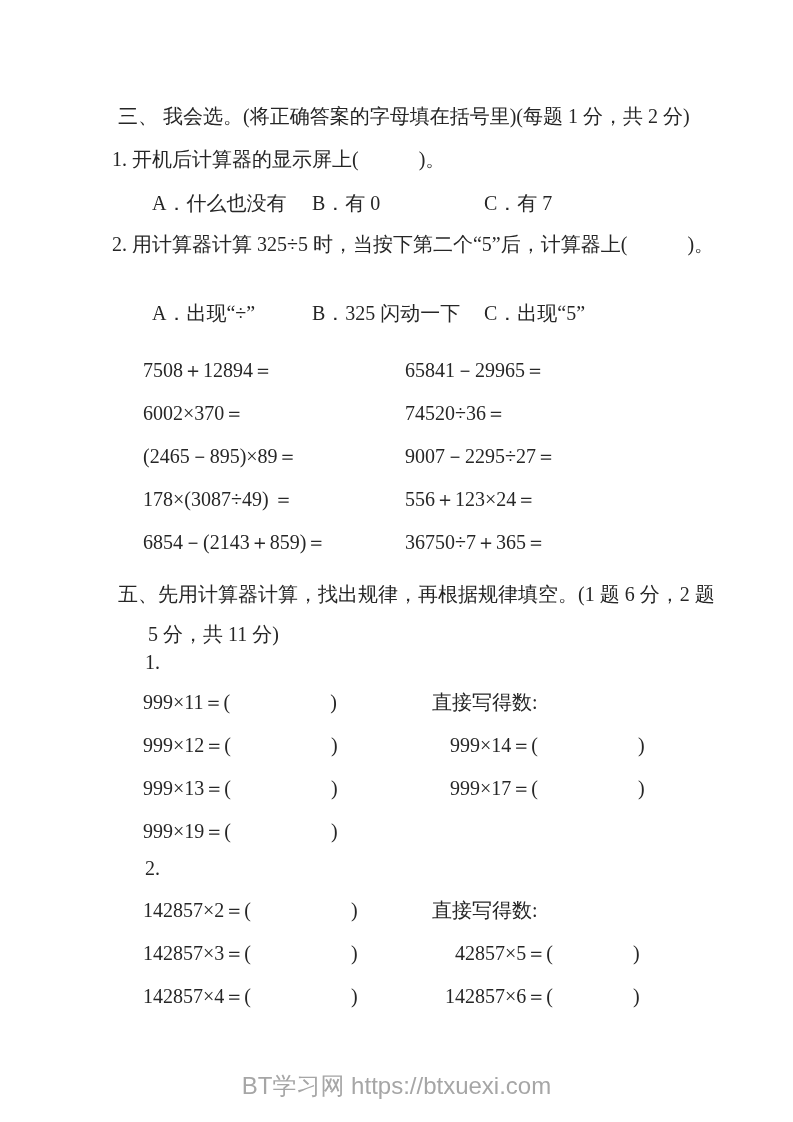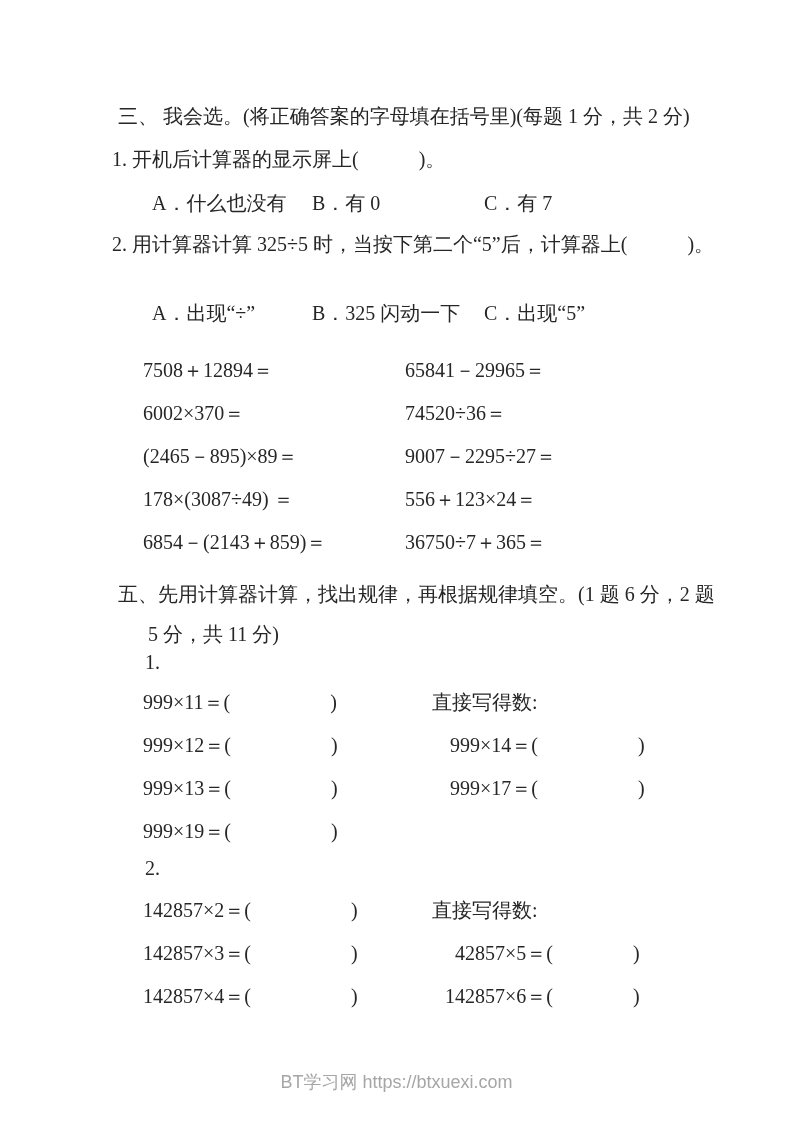--- a/index.html
+++ b/index.html
@@ -56,21 +56,21 @@
   .fx-right-p2a { left: 455px; }
   .fx-right-p2b { left: 445px; }
   
   .footer {
     position: absolute;
     top: 1070px;
     left: 0;
     width: 100%;
     text-align: center;
     font-family: "Liberation Sans", "DejaVu Sans", sans-serif;
-    font-size: 18px;
+    font-size: 24px;
     color: #a6a6a6;
     white-space: pre;
   }
 </style>
 </head>
 <body>
 
 <div class="page">
 
   <div class="line sec3-heading">三、 我会选。(将正确答案的字母填在括号里)(每题 1 分，共 2 分)</div>

